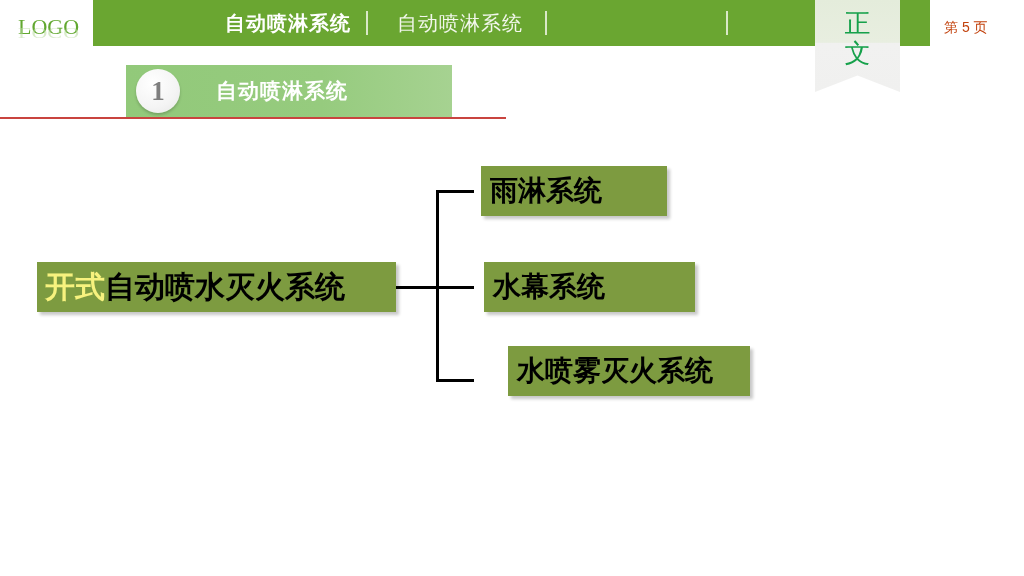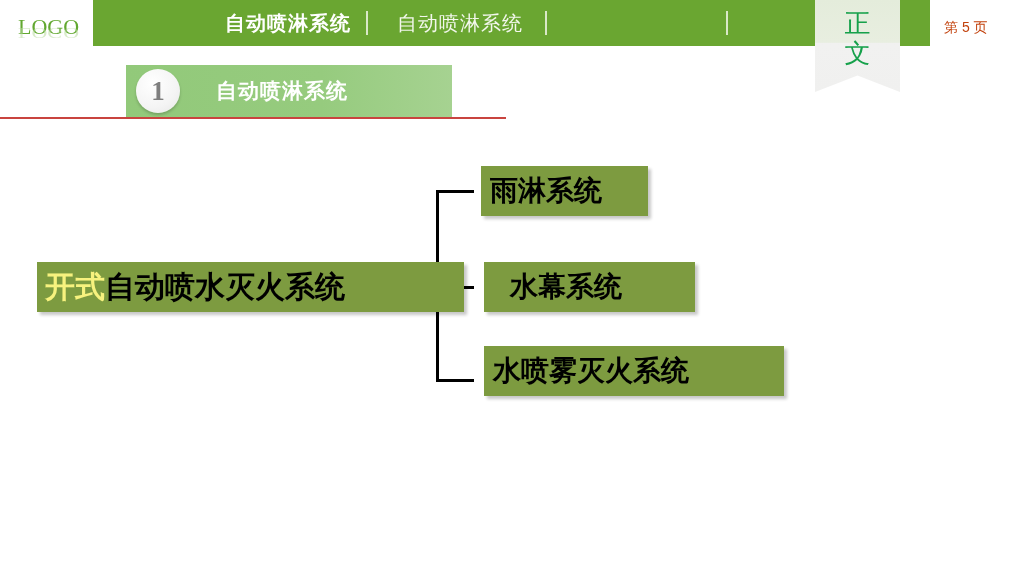--- a/index.html
+++ b/index.html
@@ -181,35 +181,35 @@
   }
   .node-label {
     color: #000000;
     font-weight: bold;
     white-space: nowrap;
   }
 
   .node-root {
     left: 37px;
     top: 262px;
-    width: 427px;
+    width: 359px;
     height: 50px;
     padding-left: 8px;
     box-sizing: border-box;
   }
   .node-root .node-label { font-size: 30px; line-height: 36px; }
   .hl-yellow { color: #f7f27e; }
 
-  .node-a { left: 481px; top: 166px; width: 167px; height: 50px; padding-left: 9px; box-sizing: border-box; }
+  .node-a { left: 481px; top: 166px; width: 186px; height: 50px; padding-left: 9px; box-sizing: border-box; }
   .node-a .node-label { font-size: 28px; line-height: 34px; }
 
-  .node-b { left: 484px; top: 262px; width: 211px; height: 50px; padding-left: 26px; box-sizing: border-box; }
+  .node-b { left: 484px; top: 262px; width: 211px; height: 50px; padding-left: 9px; box-sizing: border-box; }
   .node-b .node-label { font-size: 28px; line-height: 34px; }
 
-  .node-c { left: 484px; top: 346px; width: 300px; height: 50px; padding-left: 9px; box-sizing: border-box; }
+  .node-c { left: 508px; top: 346px; width: 242px; height: 50px; padding-left: 9px; box-sizing: border-box; }
   .node-c .node-label { font-size: 28px; line-height: 34px; }
 
   
   .conn { position: absolute; background: #000000; }
   .conn-h-root  { left: 396px; top: 286px; width: 78px;  height: 3px; }
   .conn-v-spine { left: 436px; top: 190px; width: 3px;   height: 192px; }
   .conn-h-a     { left: 436px; top: 190px; width: 38px;  height: 3px; }
   .conn-h-c     { left: 436px; top: 379px; width: 38px;  height: 3px; }
 </style>
 </head>

